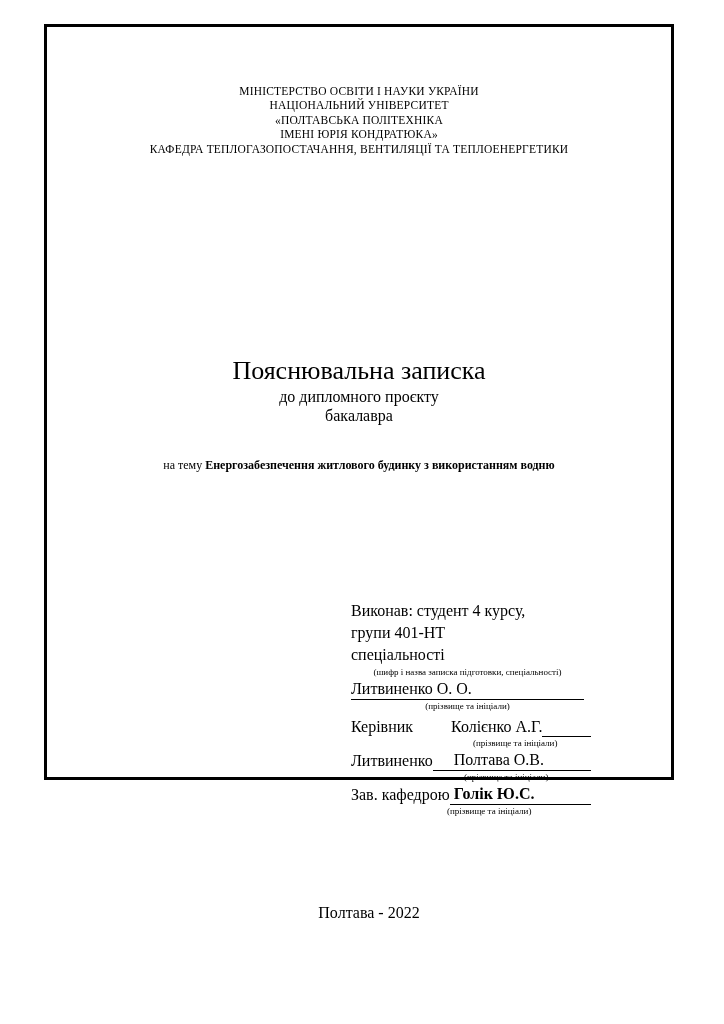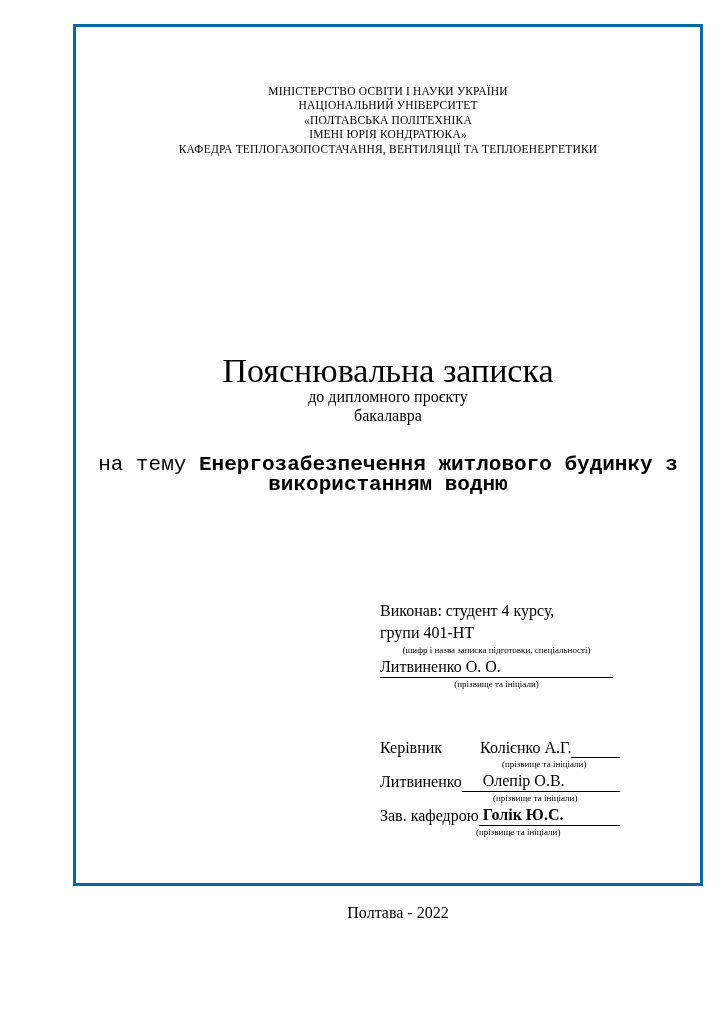--- a/index.html
+++ b/index.html
@@ -10,62 +10,61 @@
   body {
     width: 724px;
     height: 1024px;
     position: relative;
     font-family: "Liberation Serif", "DejaVu Serif", serif;
     color: #000000;
     overflow: hidden;
   }
   .frame {
     position: absolute;
-    left: 73px;
+    left: 44px;
     top: 24px;
     width: 630px;
-    height: 862px;
-    border: 3px solid #0369a1;
+    height: 756px;
+    border: 3px solid #000000;
     box-sizing: border-box;
   }
   .header {
     position: absolute;
     top: 57px;
     left: 0;
     right: 0;
     text-align: center;
     font-size: 11.5px;
     line-height: 14.4px;
     letter-spacing: 0.2px;
   }
   .title-block {
     position: absolute;
     top: 328px;
     left: 0;
     right: 0;
     text-align: center;
   }
   .title {
-    font-size: 34px;
+    font-size: 26px;
     line-height: 32px;
     text-align: center;
   }
   .subtitle {
     font-size: 16px;
     line-height: 19px;
   }
   .topic {
     position: absolute;
     top: 428px;
     left: 0;
     right: 0;
     text-align: center;
-    font-size: 21px;
+    font-size: 12px;
     line-height: 20px;
-    font-family: Liberation Mono, monospace;
   }
   .topic .bold { font-weight: bold; }
 
   .executor {
     position: absolute;
     left: 304px;
     top: 549px;
     width: 233px;
     font-size: 16px;
     margin-top: 24px;
@@ -90,21 +89,21 @@
     width: 240px;
     font-size: 16px;
   }
   .sig-row {
     display: flex;
     align-items: flex-end;
     line-height: 20px;
     white-space: nowrap;
   }
   .sig-role { flex: none; }
-  .sig-role.r1 { width: 100px; margin-top: 21px; }
+  .sig-role.r1 { width: 100px; }
   .sig-name { flex: none; }
   .sig-tail {
     flex: 1;
     border-bottom: 1px solid #000000;
     height: 19px;
   }
   .sig-fill {
     flex: 1;
     border-bottom: 1px solid #000000;
   }
@@ -150,37 +149,38 @@
   </div>
 
   <div class="topic">
     <span>на тему</span>
     <span class="bold">Енергозабезпечення житлового будинку з використанням водню</span>
   </div>
 
   <div class="executor">
     <div class="ex-line">Виконав: студент 4 курсу,</div>
     <div class="ex-line">групи 401-НТ</div>
+    <div class="ex-line">спеціальності</div>
     <div class="ex-caption">(шифр і назва записка підготовки, спеціальності)</div>
     <div class="ex-underline">Литвиненко О. О.</div>
     <div class="ex-caption">(прізвище та ініціали)</div>
   </div>
 
   <div class="signatures">
 
     <div class="sig-row">
       <span class="sig-role r1">Керівник</span>
       <span class="sig-name">Колієнко А.Г.</span>
       <span class="sig-tail"></span>
     </div>
     <div class="sig-caption c1">(прізвище та ініціали)</div>
 
     <div class="sig-row">
       <span class="sig-role">Литвиненко</span>
-      <span class="sig-fill f2"><span class="sig-name">Олепір О.В.</span></span>
+      <span class="sig-fill f2"><span class="sig-name">Полтава О.В.</span></span>
     </div>
     <div class="sig-caption c2">(прізвище та ініціали)</div>
 
     <div class="sig-row">
       <span class="sig-role">Зав. кафедрою</span>
       <span class="sig-fill f3"><span class="sig-name">Голік Ю.С.</span></span>
     </div>
     <div class="sig-caption c3">(прізвище та ініціали)</div>
 
   </div>

